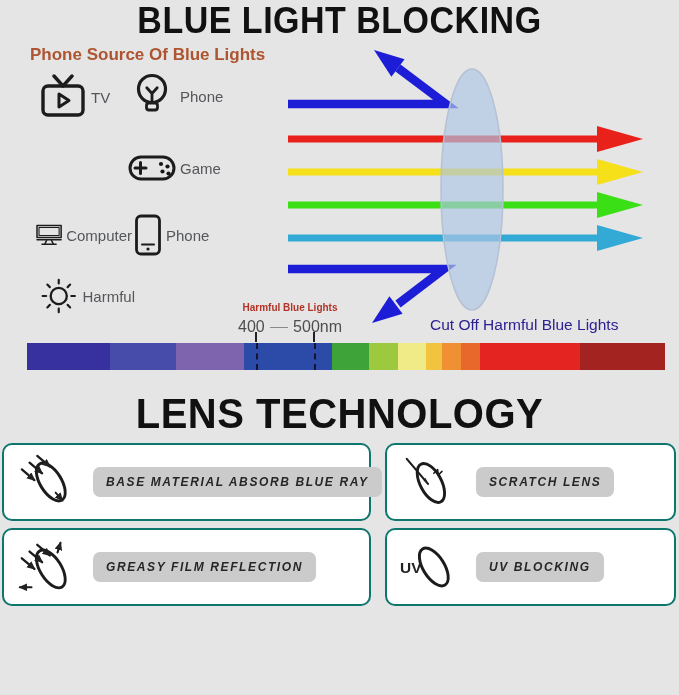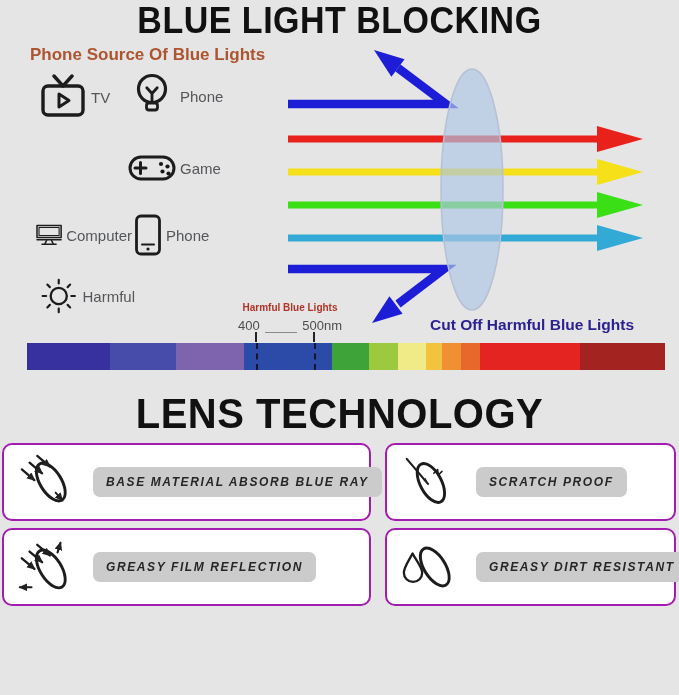--- a/index.html
+++ b/index.html
@@ -16,34 +16,34 @@
   
   .src-item{position:absolute;width:96px;display:flex;align-items:center;gap:4px;text-align:center;}
   .src-label{font-size:15px;color:#54565a;}
   .ico{stroke:#1c1c1c;fill:none;stroke-linecap:round;stroke-linejoin:round;}
 
   
   #diagram-svg{position:absolute;left:0;top:0;pointer-events:none;}
   #harmful-label{position:absolute;left:224px;top:302px;width:132px;text-align:center;
                  font-size:10px;font-weight:bold;}
   #wavelength-row{position:absolute;left:238px;top:318px;width:104px;display:flex;
-                  align-items:flex-end;font-size:13px;color:#4e4e4e;}
+                  align-items:center;font-size:16px;color:#4e4e4e;}
   #wavelength-row .wl-line{flex:1;border-top:1.5px solid #8a8a8a;margin:0 5px;height:0;}
   .wl-tick{position:absolute;width:2px;height:10px;background:#222;top:332px;}
-  #cutoff-label{position:absolute;left:430px;top:316px;font-size:15.5px;font-weight:bold;}
+  #cutoff-label{position:absolute;left:430px;top:316px;font-size:15.5px;font-weight:normal;}
 
   
   #spectrum-bar{position:absolute;left:27px;top:343px;width:638px;height:27px;display:flex;}
   .spec-seg{height:100%;}
   .spec-dash{position:absolute;top:0;bottom:0;border-left:2px dashed #141432;}
 
   
   #feature-grid{position:absolute;left:2px;top:443px;display:grid;
                 grid-template-columns:369px 291px;column-gap:14px;row-gap:7px;grid-auto-rows:78px;}
-  .card{border:2px solid #a21caf;border-radius:10px;background:#fff;display:flex;
+  .card{border:2px solid #0f766e;border-radius:10px;background:#fff;display:flex;
         align-items:center;box-sizing:border-box;}
   .card-ico{width:62px;margin-left:10px;flex:none;display:flex;justify-content:center;}
   .pill{margin-left:17px;background:#cbcbcb;border-radius:7px;padding:8px 13px;
         font-size:12px;font-weight:bold;font-style:italic;letter-spacing:1.6px;
         color:#262626;white-space:nowrap;}
 </style>
 </head>
 <body>
 
 <svg width="0" height="0" style="position:absolute">
@@ -200,48 +200,48 @@
     <div class="card">
       <div class="card-ico">
         <svg width="58" height="56" viewBox="0 0 60 58">
           <ellipse class="ico" stroke-width="3" cx="33" cy="30" rx="11" ry="22" transform="rotate(-28 33 30)"></ellipse>
           <path class="ico" stroke-width="2.2" d="M8,5 L30,31"></path>
           <polygon points="30,31 25.5,27.5 27.5,24.5" fill="#222"></polygon>
           <path class="ico" stroke-width="1.6" d="M36,20 l4,-4 l0.5,6 l4,-4"></path>
         </svg>
       </div>
       <div class="pill">
-        <span>SCRATCH PROOF</span>
+        <span>SCRATCH LENS</span>
       </div>
     </div>
 
     <div class="card">
       <div class="card-ico">
         <svg width="58" height="56" viewBox="0 0 60 58">
           <ellipse class="ico" stroke-width="3" cx="36" cy="31" rx="11" ry="22" transform="rotate(-32 36 31)"></ellipse>
           <path class="ico" stroke-width="2.4" d="M6,20 L19,31" marker-end="url(#ah)"></path>
           <path class="ico" stroke-width="2.4" d="M14,13 L27,24" marker-end="url(#ah)"></path>
           <path class="ico" stroke-width="2.4" d="M22,6 L35,17" marker-end="url(#ah)"></path>
           <path class="ico" stroke-width="2.2" d="M43,14 L46,4" marker-end="url(#ah)"></path>
           <path class="ico" stroke-width="2.2" d="M16,50 L4,50" marker-end="url(#ah)"></path>
         </svg>
       </div>
       <div class="pill">
         <span>GREASY FILM REFLECTION</span>
       </div>
     </div>
 
 
-
-    <div class="card">
-      <div class="card-ico">
-        <svg width="58" height="56" viewBox="0 0 60 58">
-          <ellipse class="ico" stroke-width="3" cx="37" cy="29" rx="11" ry="22" transform="rotate(-32 37 29)"></ellipse>
-          <path class="ico" stroke-width="2.4" d="M14,15 C11,21 5,29 5,35 a9.5,9.5 0 0 0 19,0 c0,-6 -7,-14 -10,-20 z"></path>
-        </svg>
-      </div>
-      <div class="pill">
-        <span>GREASY DIRT RESISTANT</span>
-      </div>
-    </div>
+    <div class="card">
+      <div class="card-ico">
+        <svg width="58" height="56" viewBox="0 0 60 58">
+          <ellipse class="ico" stroke-width="3" cx="36" cy="29" rx="11" ry="22" transform="rotate(-32 36 29)"></ellipse>
+          <text x="1" y="35" font-size="16" font-weight="bold" fill="#222">UV</text>
+        </svg>
+      </div>
+      <div class="pill">
+        <span>UV BLOCKING</span>
+      </div>
+    </div>
+
 
   </div>
 </div>
 
 </body></html>

